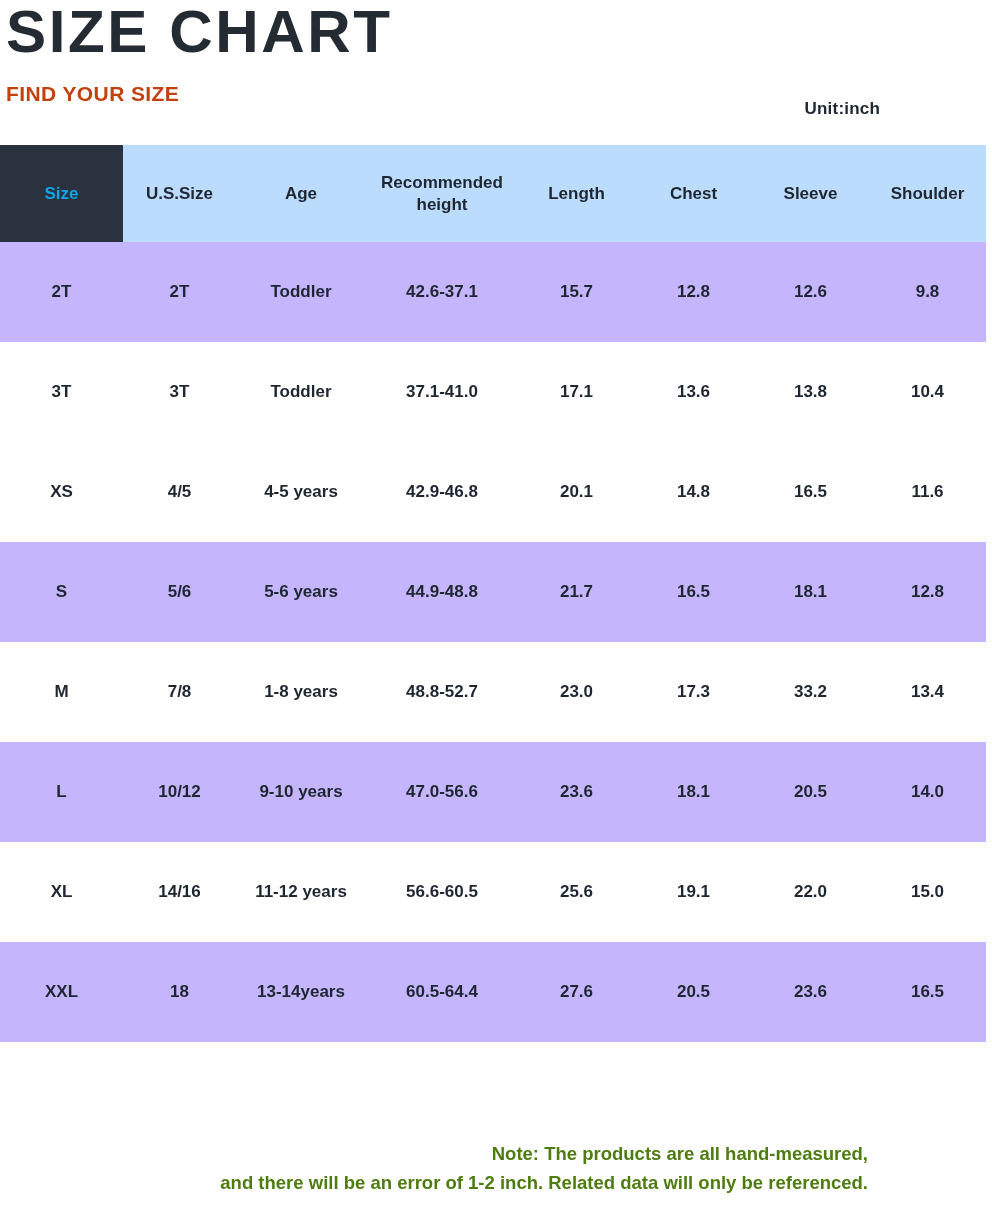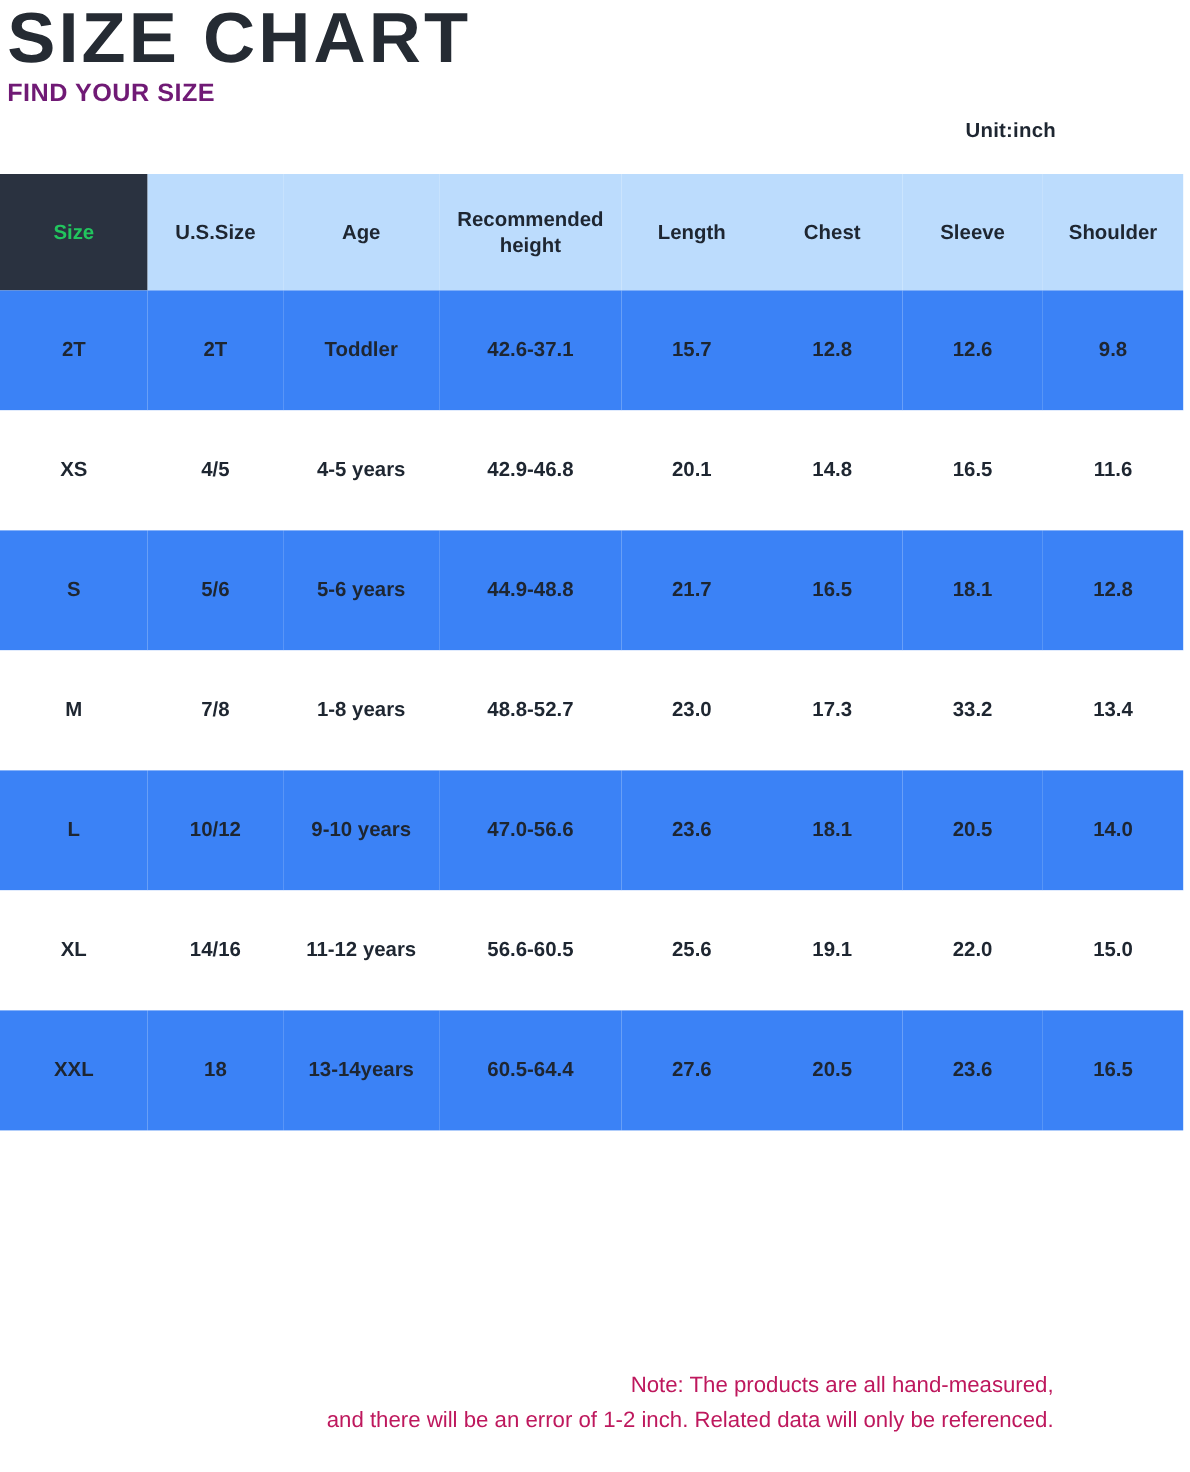--- a/index.html
+++ b/index.html
@@ -32,25 +32,25 @@
     font-weight: 800;
     letter-spacing: 2.5px;
     line-height: 1.02;
     color: #252b33;
     font-stretch: condensed;
     transform: scaleX(1.02);
     transform-origin: left center;
   }
 
   .sub-title {
-    margin-top: 4px;
+    margin-top: 20px;
     font-size: 21px;
     font-weight: 800;
     letter-spacing: 0.4px;
-    color: #701a75;
+    color: #c2410c;
   }
 
   .unit-label {
     position: absolute;
     right: 4px;
     top: 99px;
     font-size: 17px;
     font-weight: 800;
     letter-spacing: 0.2px;
     color: #1e2631;
@@ -82,49 +82,49 @@
     font-size: 17px;
     font-weight: 700;
     text-align: center;
     vertical-align: middle;
     line-height: 1.25;
     padding: 0 4px;
   }
 
   .size-table thead th.head-size {
     background: #2a3240;
-    color: #22c55e;
+    color: #0ea5e9;
   }
 
   .size-table tbody td {
     height: 100px;
     text-align: center;
     vertical-align: middle;
     font-size: 17px;
     font-weight: 700;
     color: #1e2631;
     background: #ffffff;
     padding: 0 4px;
   }
 
   .size-table tbody tr.stripe td {
-    background: #3b82f6;
+    background: #c4b5fd;
   }
 
   
   .note {
     position: absolute;
     left: 0;
-    right: 6px;
+    right: 16px;
     top: 1140px;
     text-align: right;
     font-size: 18.5px;
-    font-weight: 400;
+    font-weight: 700;
     line-height: 1.55;
-    color: #be185d;
+    color: #4d7c0f;
   }
   .note .note-line { display: block; }
 </style>
 </head>
 <body>
 
 <div class="page">
 
   <div class="titles">
     <div class="main-title">SIZE CHART</div>
@@ -161,20 +161,30 @@
           <td>2T</td>
           <td>2T</td>
           <td>Toddler</td>
           <td>42.6-37.1</td>
           <td>15.7</td>
           <td>12.8</td>
           <td>12.6</td>
           <td>9.8</td>
         </tr>
         <tr>
+          <td>3T</td>
+          <td>3T</td>
+          <td>Toddler</td>
+          <td>37.1-41.0</td>
+          <td>17.1</td>
+          <td>13.6</td>
+          <td>13.8</td>
+          <td>10.4</td>
+        </tr>
+        <tr>
           <td>XS</td>
           <td>4/5</td>
           <td>4-5 years</td>
           <td>42.9-46.8</td>
           <td>20.1</td>
           <td>14.8</td>
           <td>16.5</td>
           <td>11.6</td>
         </tr>
         <tr class="stripe">

